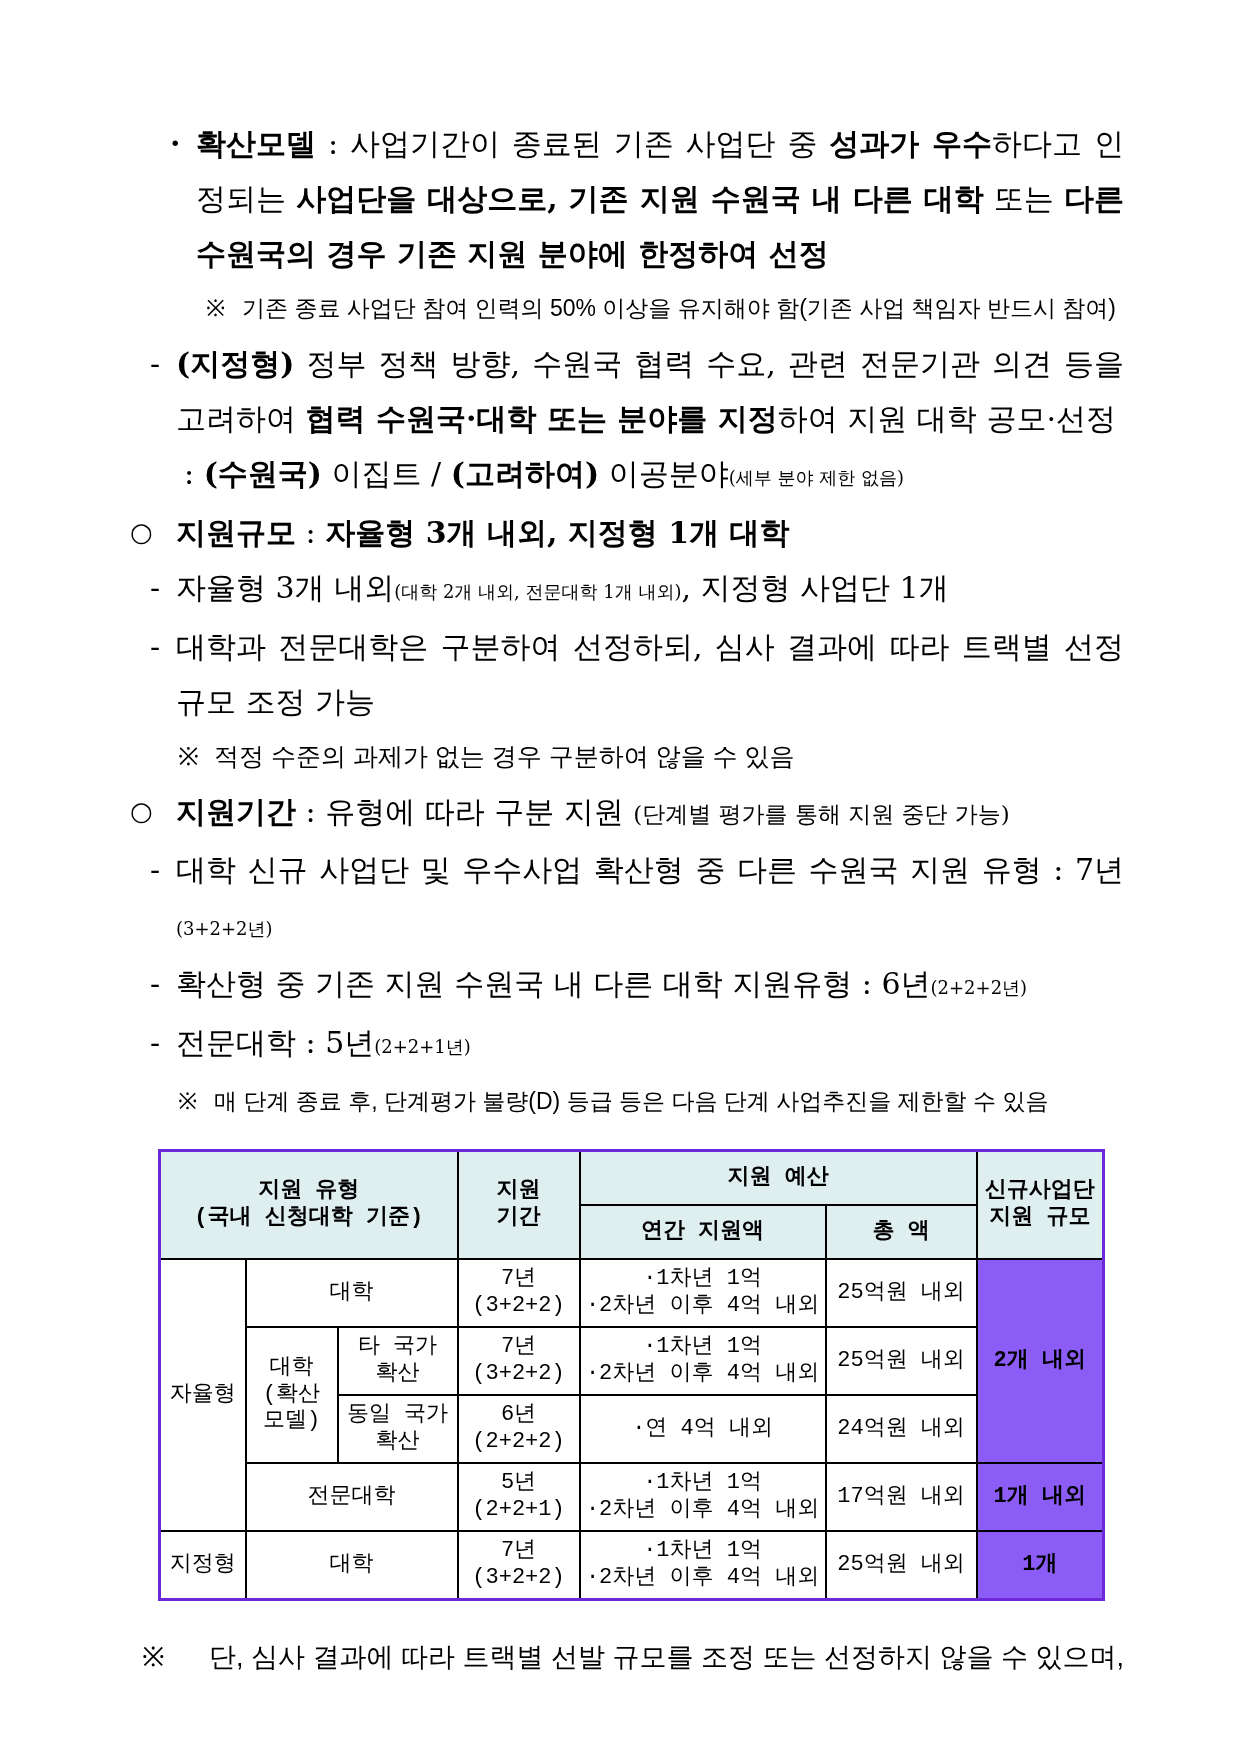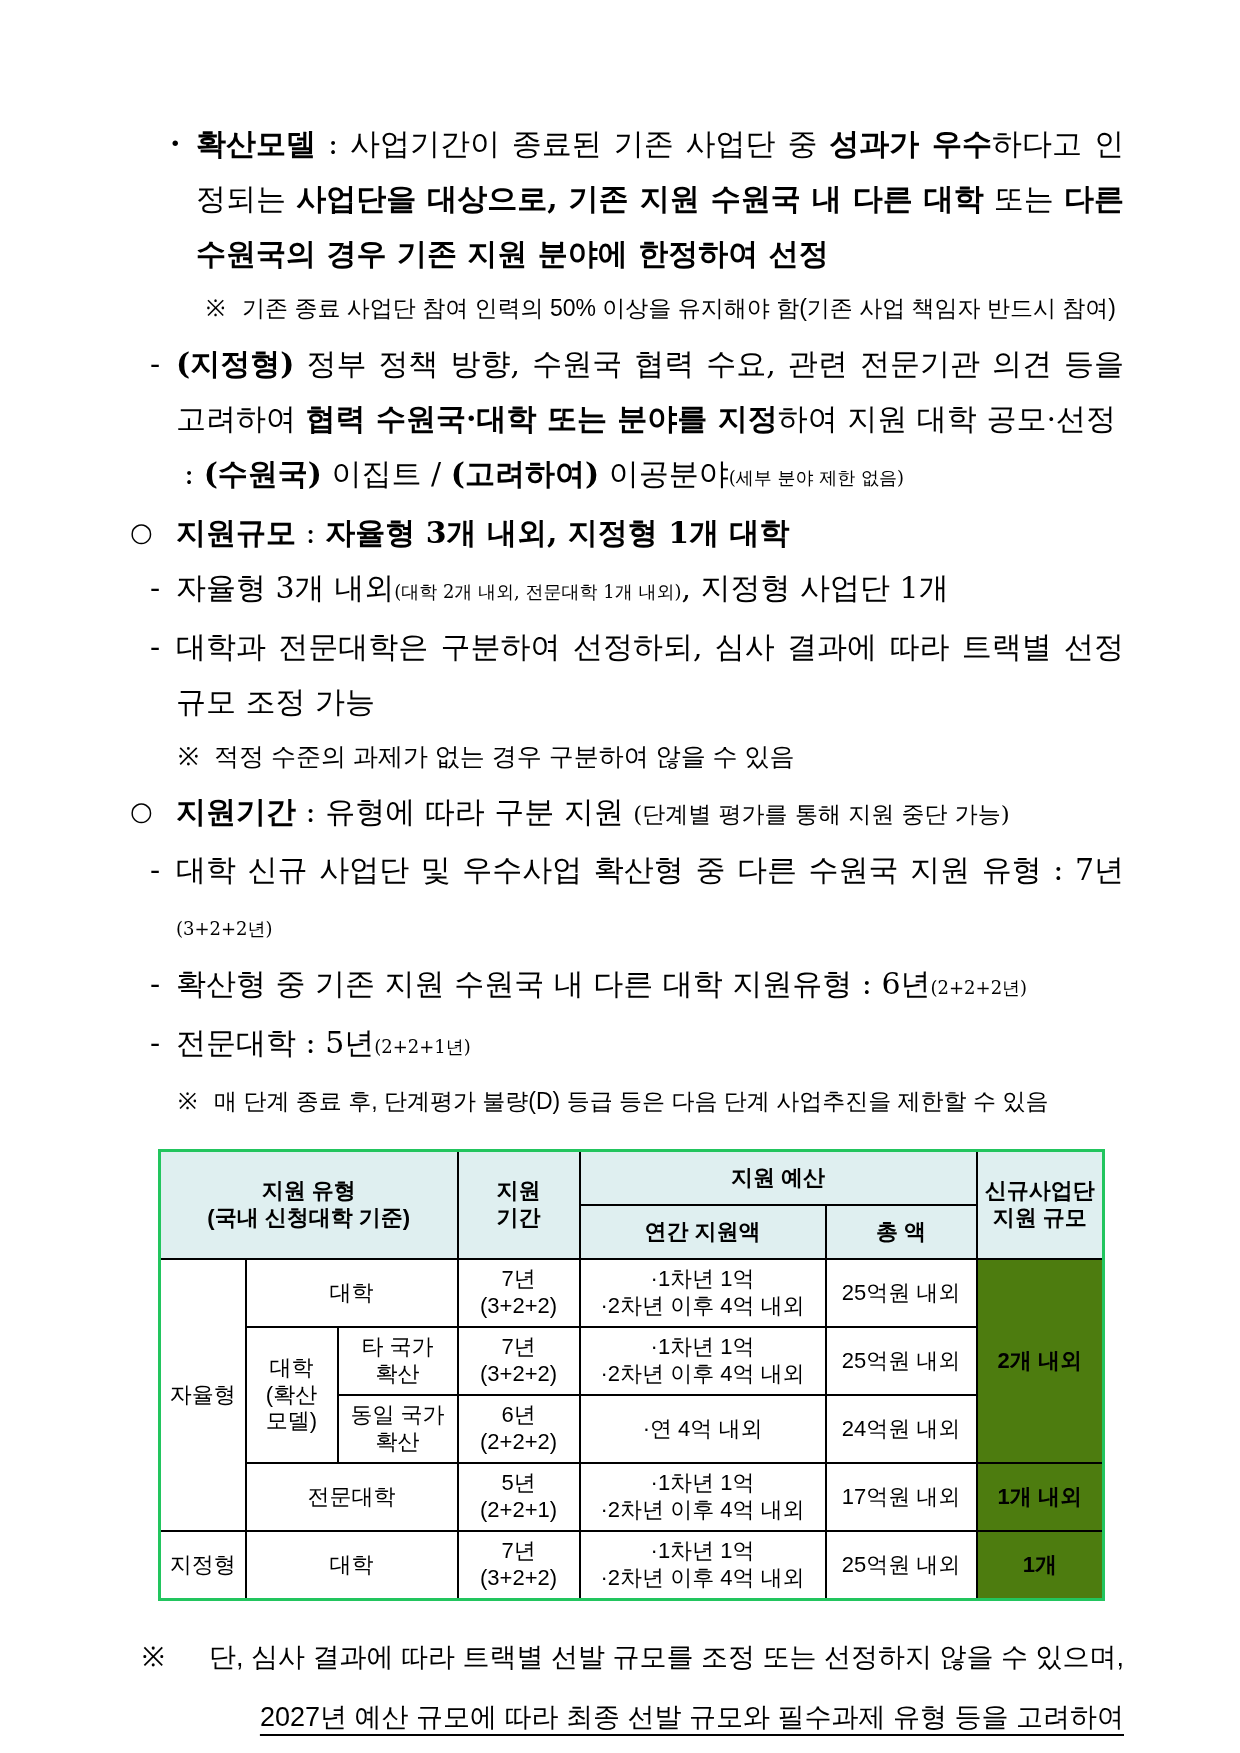--- a/index.html
+++ b/index.html
@@ -36,30 +36,30 @@
 
   .bd { font-weight: bold; }
   .sm { font-size: 18px; }
   .md { font-size: 23px; }
   .ul { text-decoration: underline; text-underline-offset: 8px; text-decoration-thickness: 2px; }
 
   
   table.grid {
     border-collapse: collapse; table-layout: fixed;
     width: 944px; margin: 20px 0 0 28px;
-    font-family: Liberation Sans, sans-serif;
-    border: 3px solid #22c55e;
+    font-family: Liberation Mono, monospace;
+    border: 3px solid #6d28d9;
   }
   table.grid td {
     border: 2px solid #000;
     text-align: center; vertical-align: middle;
     font-size: 22px; line-height: 1.22; padding: 5px 3px;
   }
   td.hd { background: #dfeff0; font-weight: bold; font-size: 23px; height: 42px; }
-  td.pink { background: #4d7c0f; font-weight: bold; font-size: 23px; }
+  td.pink { background: #8b5cf6; font-weight: bold; font-size: 23px; }
   td.la { text-align: left; padding-left: 10px; }
   tr.body-row td { height: 56px; }
 </style>
 </head>
 <body>
 
 <div class="page">
 
   <div class="p p-dot">
     <span class="mk">·</span>
@@ -235,18 +235,17 @@
         <td>25억원 내외</td>
         <td class="pink">1개</td>
       </tr>
     </tbody>
   </table>
 
   <div class="note note-4">
     <span class="mk">※</span>
     <div class="txt">
       <div><span>단, 심사 결과에 따라 트랙별 선발 규모를 조정 또는 선정하지 않을 수 있으며,</span></div>
-      <div><span class="ul">2027년 예산 규모에 따라 최종 선발 규모와 필수과제 유형 등을 고려하여</span></div>
       <div></div>
     </div>
   </div>
 
 </div>
 
 </body></html>

